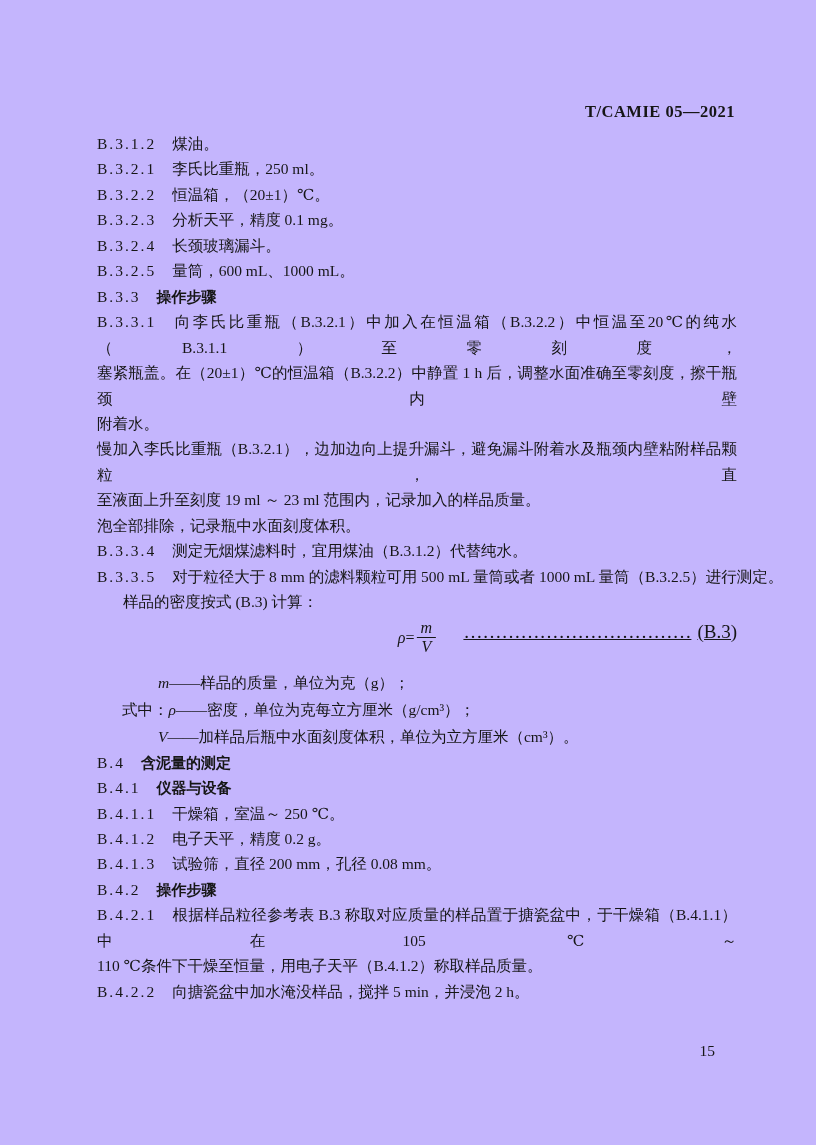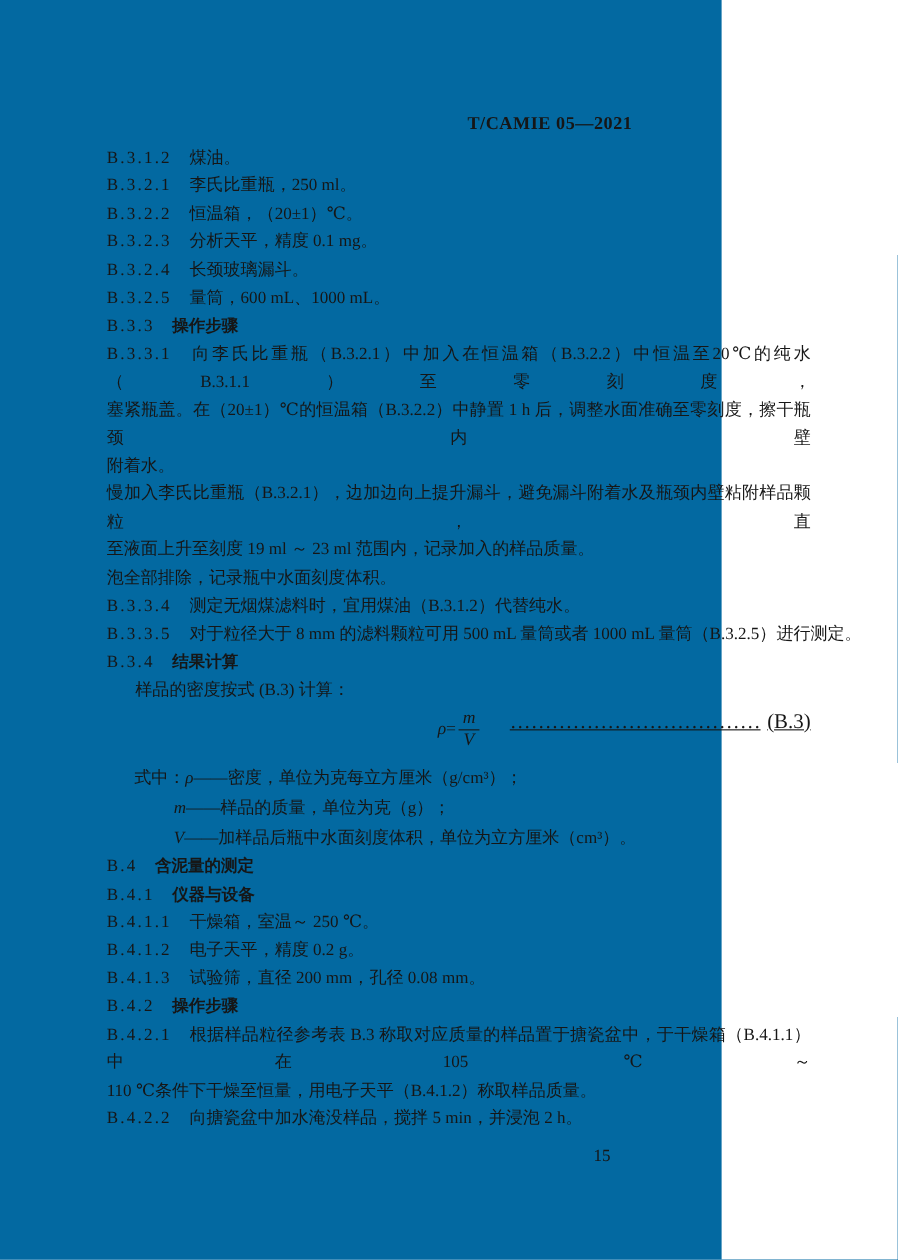--- a/index.html
+++ b/index.html
@@ -1,20 +1,20 @@
 <!DOCTYPE html>
 <html><head>
 <meta charset="utf-8">
 <style>
   html,body { margin:0; padding:0; }
   body {
     width:816px; height:1145px; background:#ffffff; overflow:hidden;
     font-family:"Liberation Serif","DejaVu Serif",serif; color:#161616;
   }
-  .page { position:relative; width:656px; height:1145px; background:#0369a1; }
+  .page { position:relative; width:816px; height:1145px; background:#c4b5fd; }
   .hdr {
     position:absolute; top:102px; right:81px;
     font-weight:bold; font-size:16.5px; letter-spacing:0.5px;
   }
   .content { position:absolute; left:97px; top:131px; width:640px; }
   .line { margin:0; font-size:15.5px; line-height:25.45px; white-space:nowrap; }
   .num { font-weight:normal; letter-spacing:2px; padding-right:16px; }
   .heading .txt { font-weight:bold; font-family:"Liberation Sans","DejaVu Sans",sans-serif; font-size:15px; }
   .fill { text-align:justify; text-align-last:justify; white-space:normal; }
   .indent { margin-left:26px; }
@@ -54,37 +54,36 @@
     <p class="line clause"><span class="num">B.3.2.5</span><span class="txt">量筒，600 mL、1000 mL。</span></p>
     <p class="line heading"><span class="num">B.3.3</span><span class="txt">操作步骤</span></p>
     <p class="line clause fill"><span class="num">B.3.3.1</span><span class="txt">向李氏比重瓶（B.3.2.1）中加入在恒温箱（B.3.2.2）中恒温至20℃的纯水（B.3.1.1）至零刻度，</span></p>
     <p class="line cont fill">塞紧瓶盖。在（20±1）℃的恒温箱（B.3.2.2）中静置 1 h 后，调整水面准确至零刻度，擦干瓶颈内壁</p>
     <p class="line cont">附着水。</p>
     <p class="line cont fill">慢加入李氏比重瓶（B.3.2.1），边加边向上提升漏斗，避免漏斗附着水及瓶颈内壁粘附样品颗粒，直</p>
     <p class="line cont">至液面上升至刻度 19 ml ～ 23 ml 范围内，记录加入的样品质量。</p>
     <p class="line cont">泡全部排除，记录瓶中水面刻度体积。</p>
     <p class="line clause"><span class="num">B.3.3.4</span><span class="txt">测定无烟煤滤料时，宜用煤油（B.3.1.2）代替纯水。</span></p>
     <p class="line clause"><span class="num">B.3.3.5</span><span class="txt">对于粒径大于 8 mm 的滤料颗粒可用 500 mL 量筒或者 1000 mL 量筒（B.3.2.5）进行测定。</span></p>
-    <p class="line heading"><span class="num">B.3.4</span><span class="txt">结果计算</span></p>
     <p class="line indent">样品的密度按式 (B.3) 计算：</p>
 
     <div class="formula-row">
       <span class="formula">
         <span class="ital">ρ</span>
           <span>=</span>
           <span class="frac">
             <span class="top ital">m</span>
             <span class="bot ital">V</span>
           </span>
       </span>
       <span class="dots-label"><span class="dots">………………………………</span><span class="flabel">(B.3)</span></span>
     </div>
 
+    <p class="where-line w-cont"><span class="ital">m</span><span>——样品的质量，单位为克（g）；</span></p>
     <p class="where-line w-first"><span>式中：</span><span class="ital">ρ</span><span>——密度，单位为克每立方厘米（g/cm³）；</span></p>
-    <p class="where-line w-cont"><span class="ital">m</span><span>——样品的质量，单位为克（g）；</span></p>
     <p class="where-line w-cont"><span class="ital">V</span><span>——加样品后瓶中水面刻度体积，单位为立方厘米（cm³）。</span></p>
 
     <p class="line heading"><span class="num">B.4</span><span class="txt">含泥量的测定</span></p>
     <p class="line heading"><span class="num">B.4.1</span><span class="txt">仪器与设备</span></p>
     <p class="line clause"><span class="num">B.4.1.1</span><span class="txt">干燥箱，室温～ 250 ℃。</span></p>
     <p class="line clause"><span class="num">B.4.1.2</span><span class="txt">电子天平，精度 0.2 g。</span></p>
     <p class="line clause"><span class="num">B.4.1.3</span><span class="txt">试验筛，直径 200 mm，孔径 0.08 mm。</span></p>
     <p class="line heading"><span class="num">B.4.2</span><span class="txt">操作步骤</span></p>
     <p class="line clause fill"><span class="num">B.4.2.1</span><span class="txt">根据样品粒径参考表 B.3 称取对应质量的样品置于搪瓷盆中，于干燥箱（B.4.1.1）中在105 ℃～</span></p>
     <p class="line cont">110 ℃条件下干燥至恒量，用电子天平（B.4.1.2）称取样品质量。</p>

